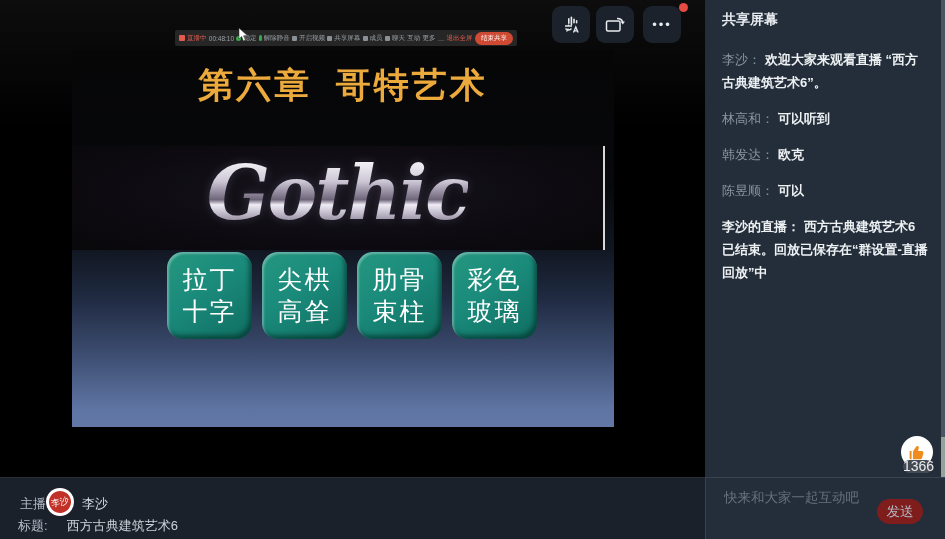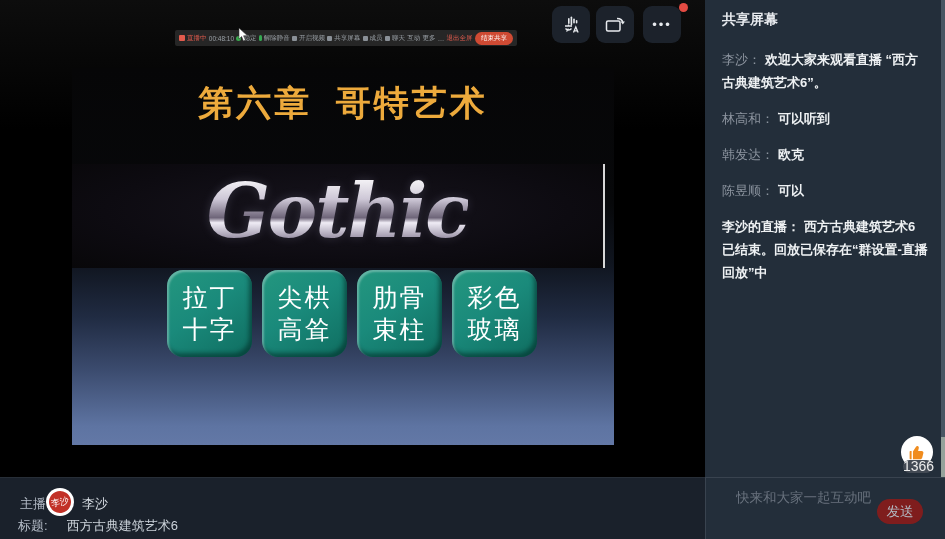--- a/index.html
+++ b/index.html
@@ -3,21 +3,21 @@
 <meta charset="utf-8">
 <style>
   html,body{margin:0;padding:0;background:#000;}
   body{width:945px;height:539px;position:relative;overflow:hidden;
        font-family:"Liberation Sans","DejaVu Sans",sans-serif;
        -webkit-font-smoothing:antialiased;}
   
   .stage{position:absolute;left:0;top:0;width:705px;height:539px;
          background:linear-gradient(180deg,#0d0d0d 0%,#000 130px);}
   
-  .slide{position:absolute;left:72px;top:68px;width:542px;height:377px;
+  .slide{position:absolute;left:72px;top:50px;width:542px;height:377px;
          background:linear-gradient(180deg,#060607 0%,#07080a 36%,#10151f 52%,#202b42 66%,#3b4b6e 80%,#5e74a2 95%,#6378a6 100%);}
   .slide-title{position:absolute;left:0;top:12px;width:100%;text-align:center;
          font-family:"Liberation Serif","DejaVu Serif",serif;font-weight:700;
          font-size:35px;letter-spacing:3px;color:#edaa3c;white-space:pre;}
   .slide-subtitle{position:absolute;left:0;top:53px;width:100%;text-align:center;
          font-family:"Liberation Serif","DejaVu Serif",serif;font-weight:600;
          font-size:26px;letter-spacing:1px;color:#f3f3f3;}
   .gothic-block{position:absolute;left:0;top:96px;width:531px;height:104px;
          background:radial-gradient(ellipse at 50% 45%,#17141d 0%,#0d0b11 62%,#080709 100%);
          border-right:2px solid #d8d8d8;
@@ -74,21 +74,21 @@
   .scroll-thumb{position:absolute;left:0;top:437px;width:4px;height:40px;background:#95a29b;}
   .like-badge{position:absolute;left:196px;top:436px;width:32px;height:32px;border-radius:50%;
           background:#fff;display:flex;align-items:center;justify-content:center;}
   .like-count{position:absolute;left:198px;top:460px;width:30px;height:13px;border-radius:7px;
           background:#434a54;color:#ececec;font-size:14px;line-height:13px;text-align:center;}
   
   .composer{position:absolute;left:705px;top:477px;width:240px;height:62px;background:#232e3a;
           border-top:1px solid #39434f;border-left:1px solid #39434f;box-sizing:border-box;}
   .composer input{position:absolute;left:16px;top:8px;width:150px;height:20px;border:none;
           background:transparent;outline:none;font-size:13.5px;color:#a3a3a3;
-          font-family:inherit;margin-left:12px;}
+          font-family:inherit;}
   .composer input::placeholder{color:#68717d;}
   .send-btn{position:absolute;left:171px;top:21px;width:46px;height:25px;border-radius:13px;
           background:#7f1d1d;color:#b2bac3;font-size:13.5px;line-height:25px;text-align:center;}
   
   .hostbar{position:absolute;left:0;top:477px;width:705px;height:62px;background:#1a212b;
           border-top:1px solid rgba(255,255,255,.06);box-sizing:border-box;}
   .host-label{position:absolute;left:20px;top:495px;font-size:13px;color:#b6bec9;}
   .host-name{position:absolute;left:82px;top:495px;font-size:13px;color:#d6dce2;}
   .avatar{position:absolute;left:46px;top:488px;width:28px;height:28px;border-radius:50%;
           background:#fff;display:flex;align-items:center;justify-content:center;}

